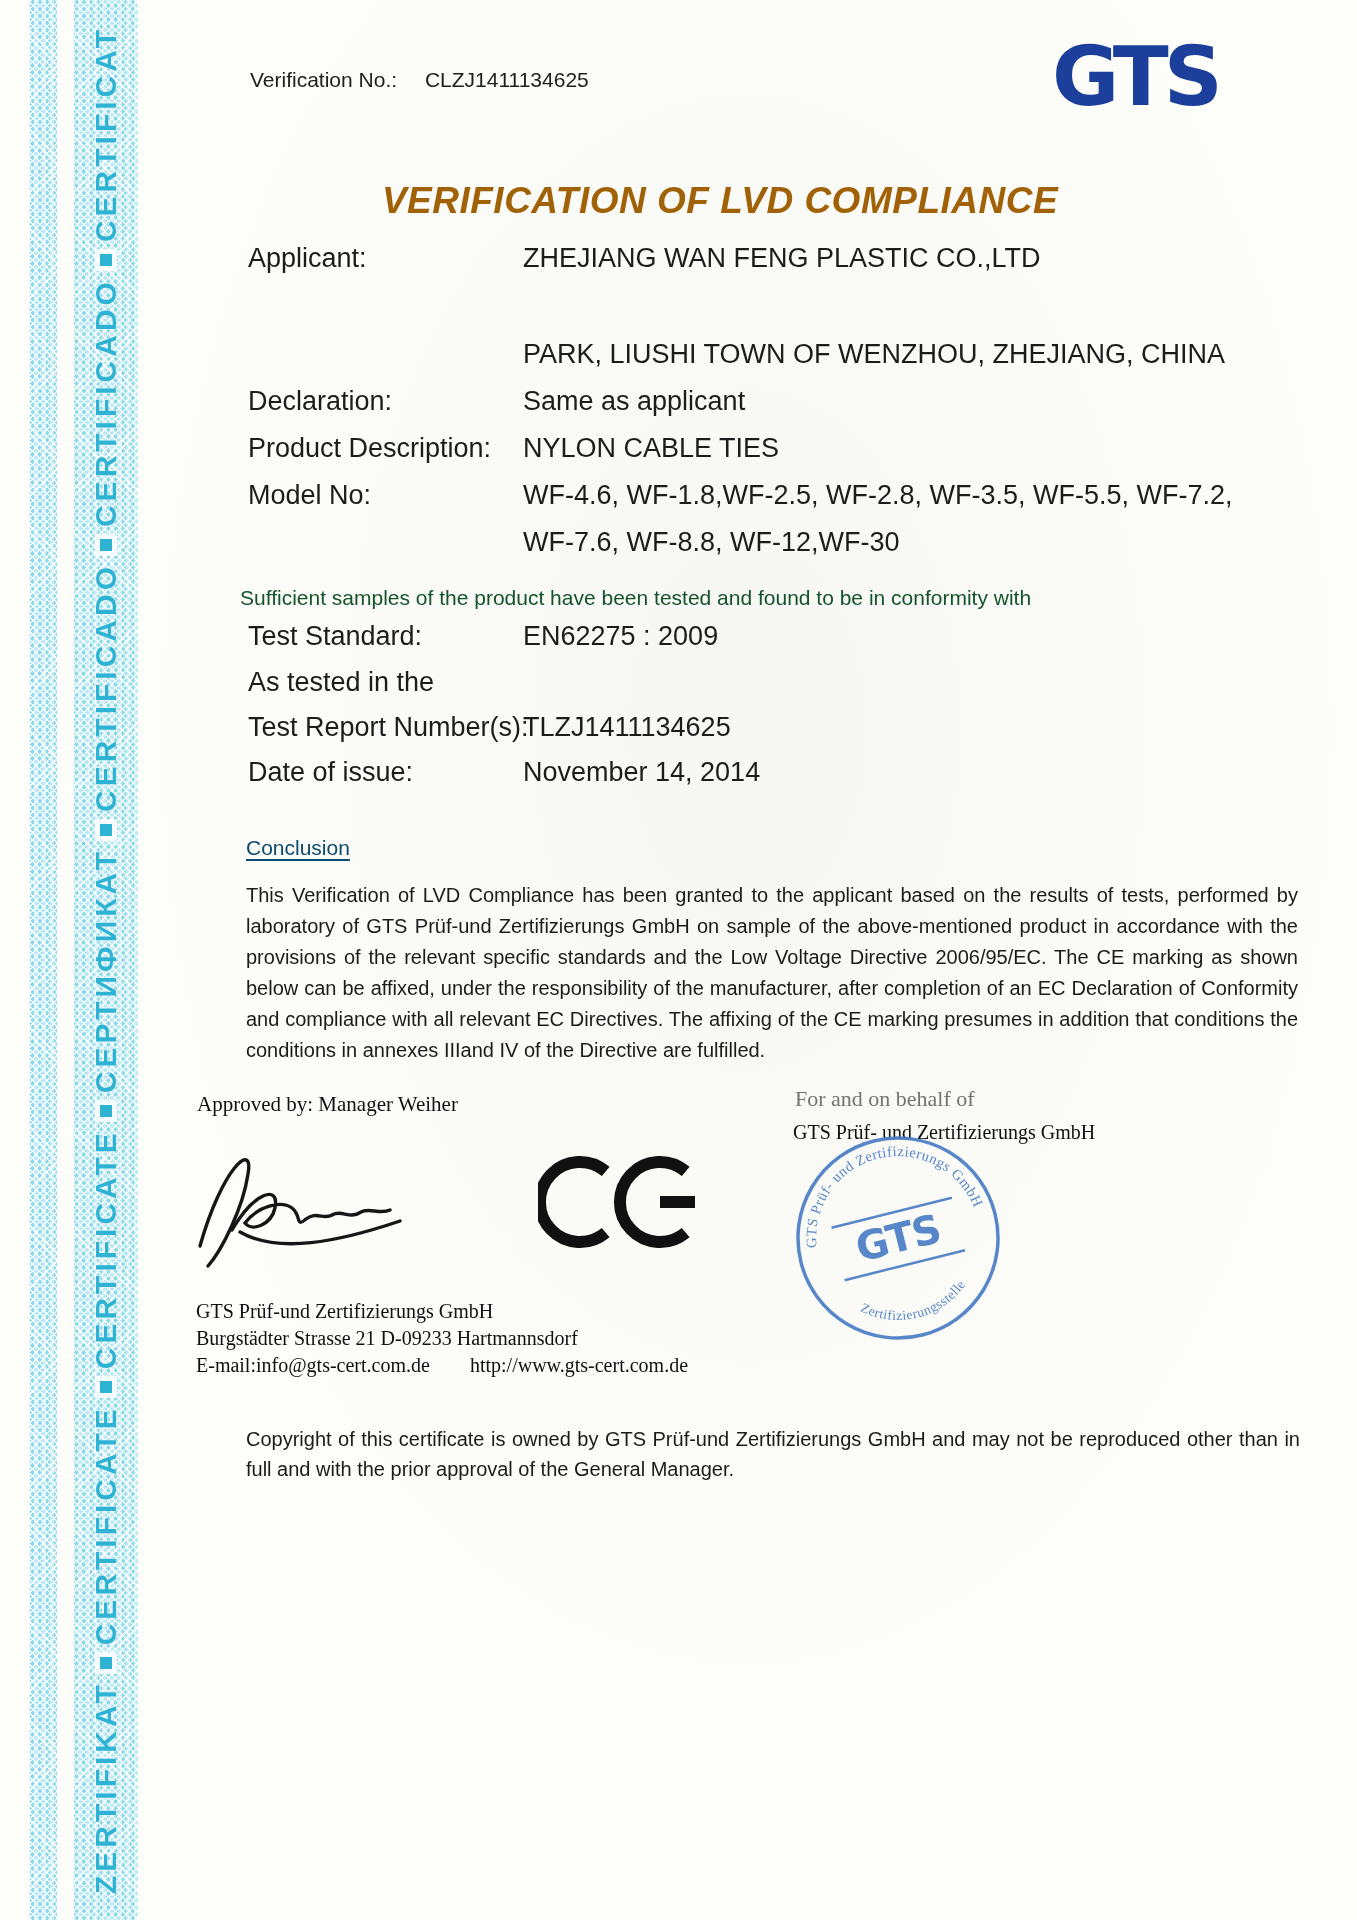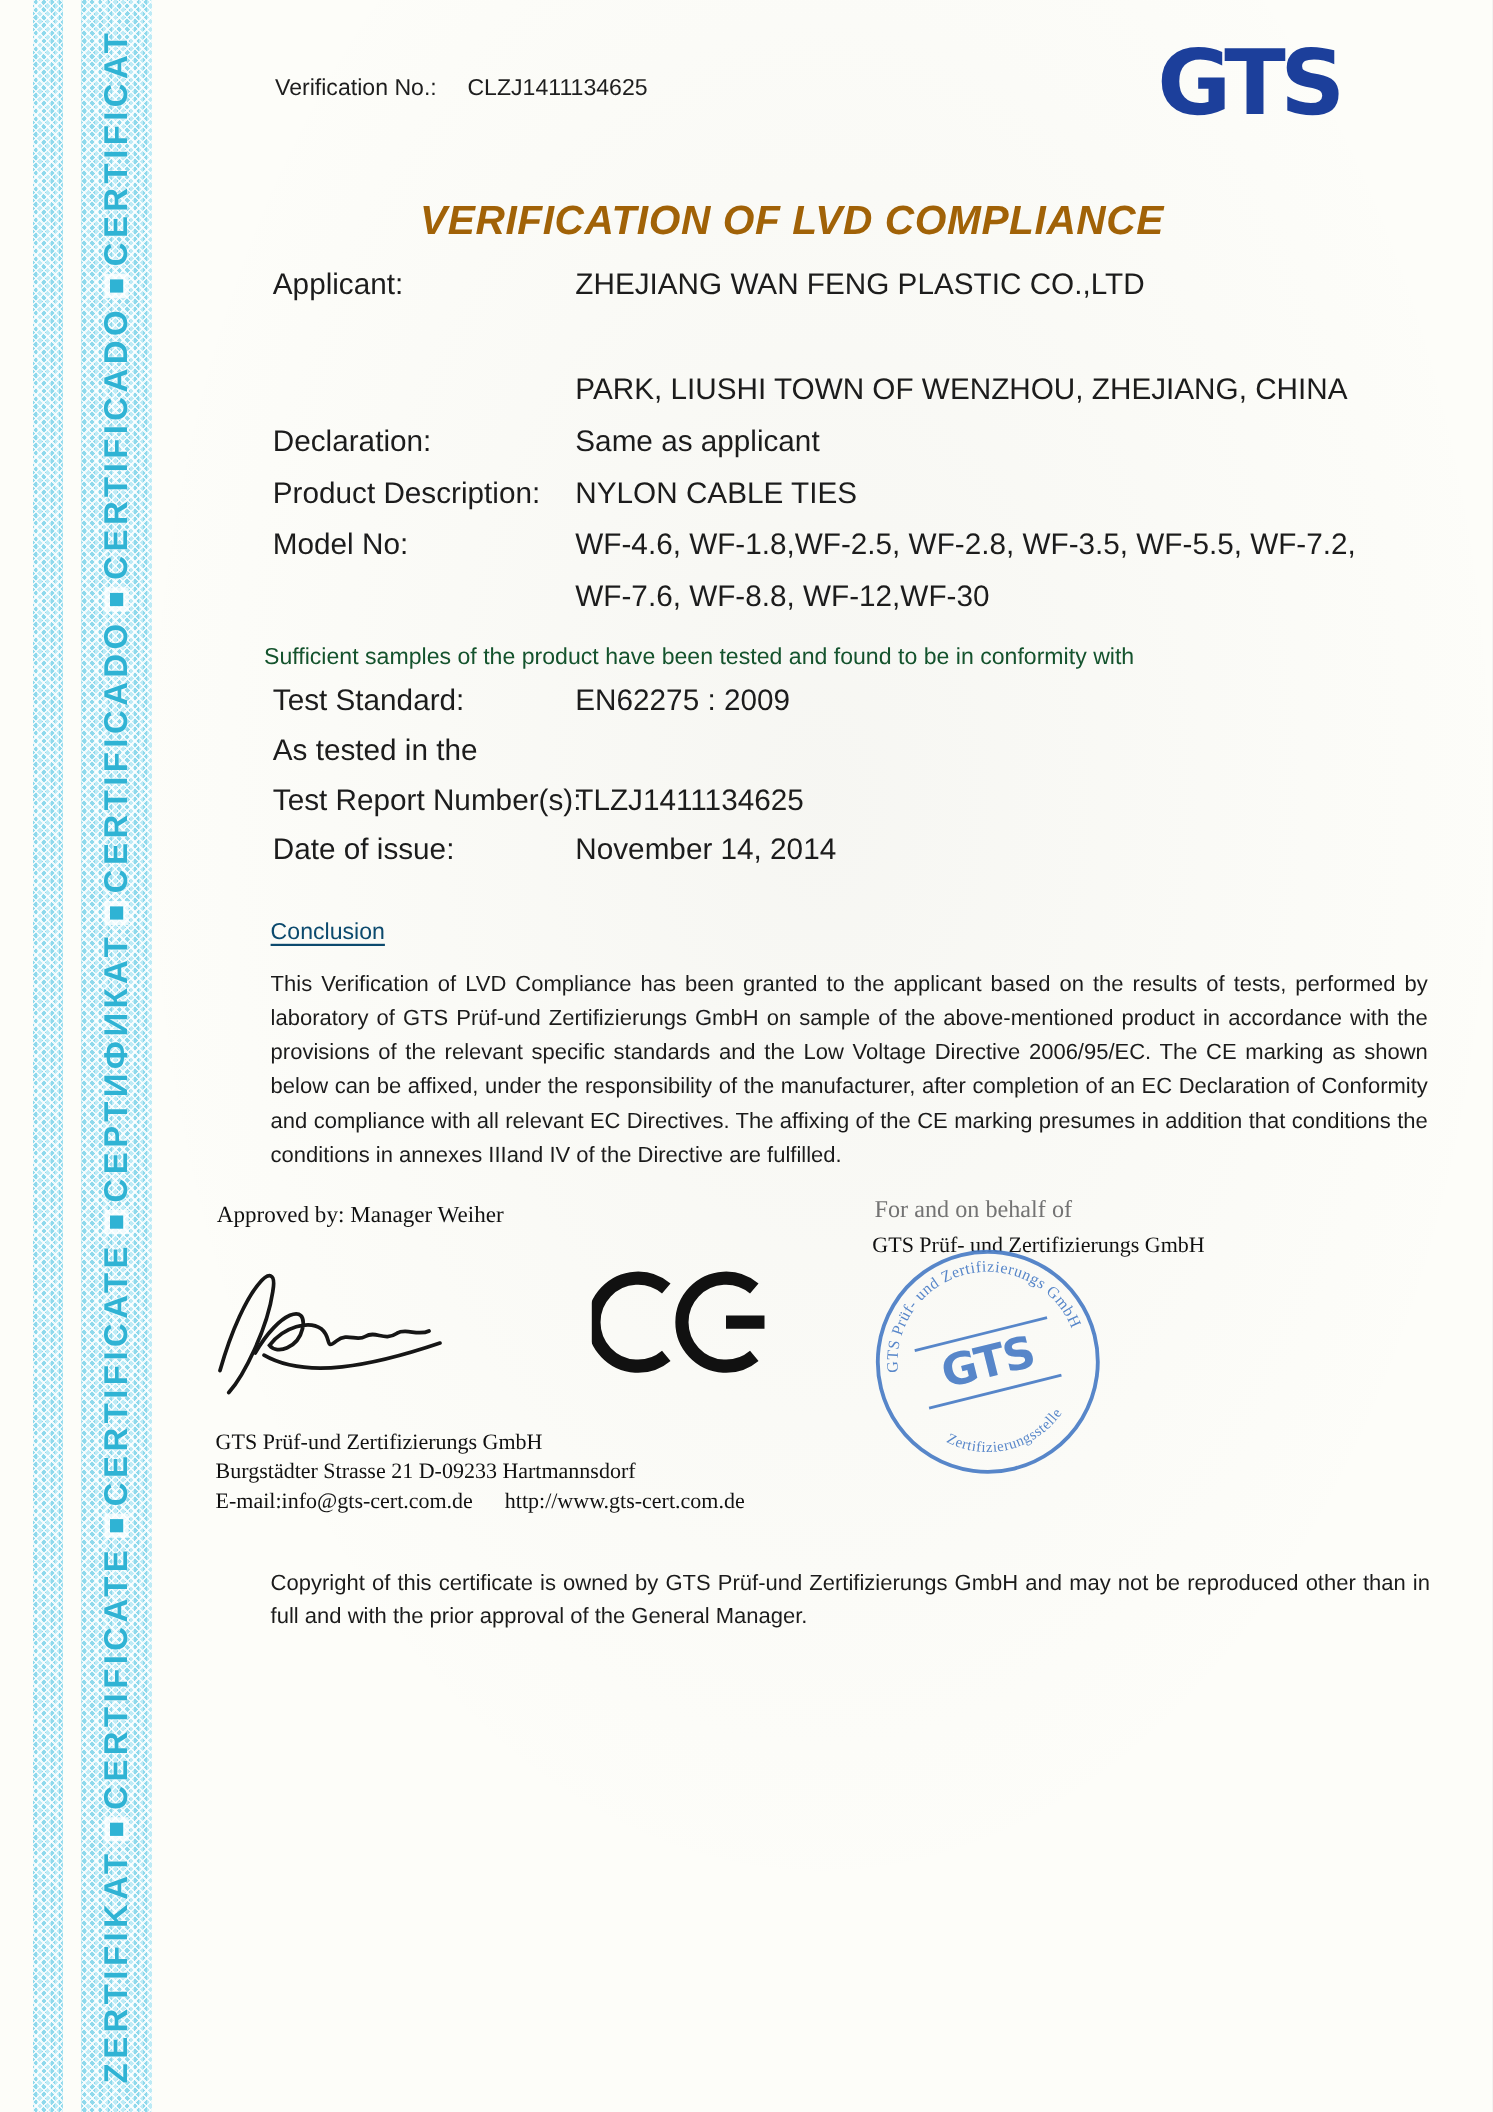--- a/index.html
+++ b/index.html
@@ -74,21 +74,21 @@
   .sig-svg { position:absolute; left:182px; top:1128px; }
   .ce-svg  { position:absolute; left:538px; top:1152px; }
 
   .stamp { position:absolute; left:788px; top:1128px; transform:rotate(-14deg); opacity:.92; }
   .stamp text { fill:#4a7dc6; font-family:"Liberation Serif", serif; }
   .stamp .center-gts { font-family:"DejaVu Sans", sans-serif; font-weight:bold; letter-spacing:-1px; }
 
   .footer-company { position:absolute; left:196px; top:1300px; font-size:20px; color:#111; }
   .footer-address { position:absolute; left:196px; top:1327px; font-size:20px; color:#111; }
   .footer-contact { position:absolute; left:196px; top:1354px; font-size:20px; color:#111; }
-  .footer-contact .url { margin-left:24px; }
+  .footer-contact .url { margin-left:35px; }
 
   .copyright {
     position:absolute; left:246px; top:1424px; width:1054px;
     font-size:20px; line-height:30px; text-align:justify; color:#1b1b1b;
   }
 </style>
 </head>
 <body>
 
 <div class="page">

